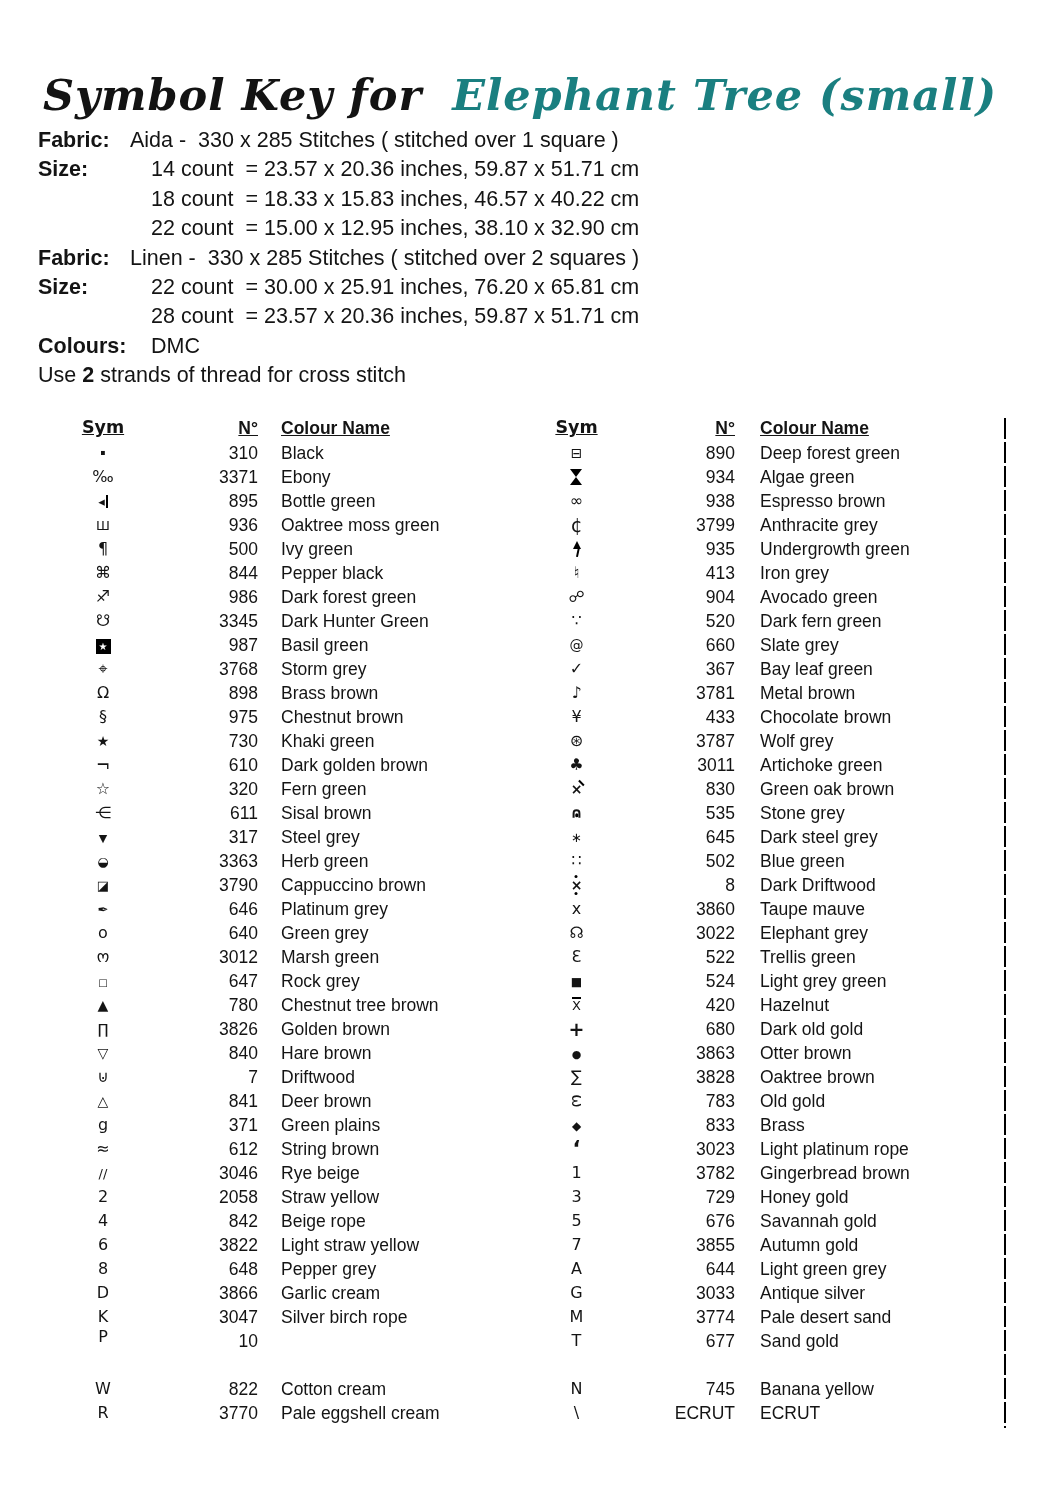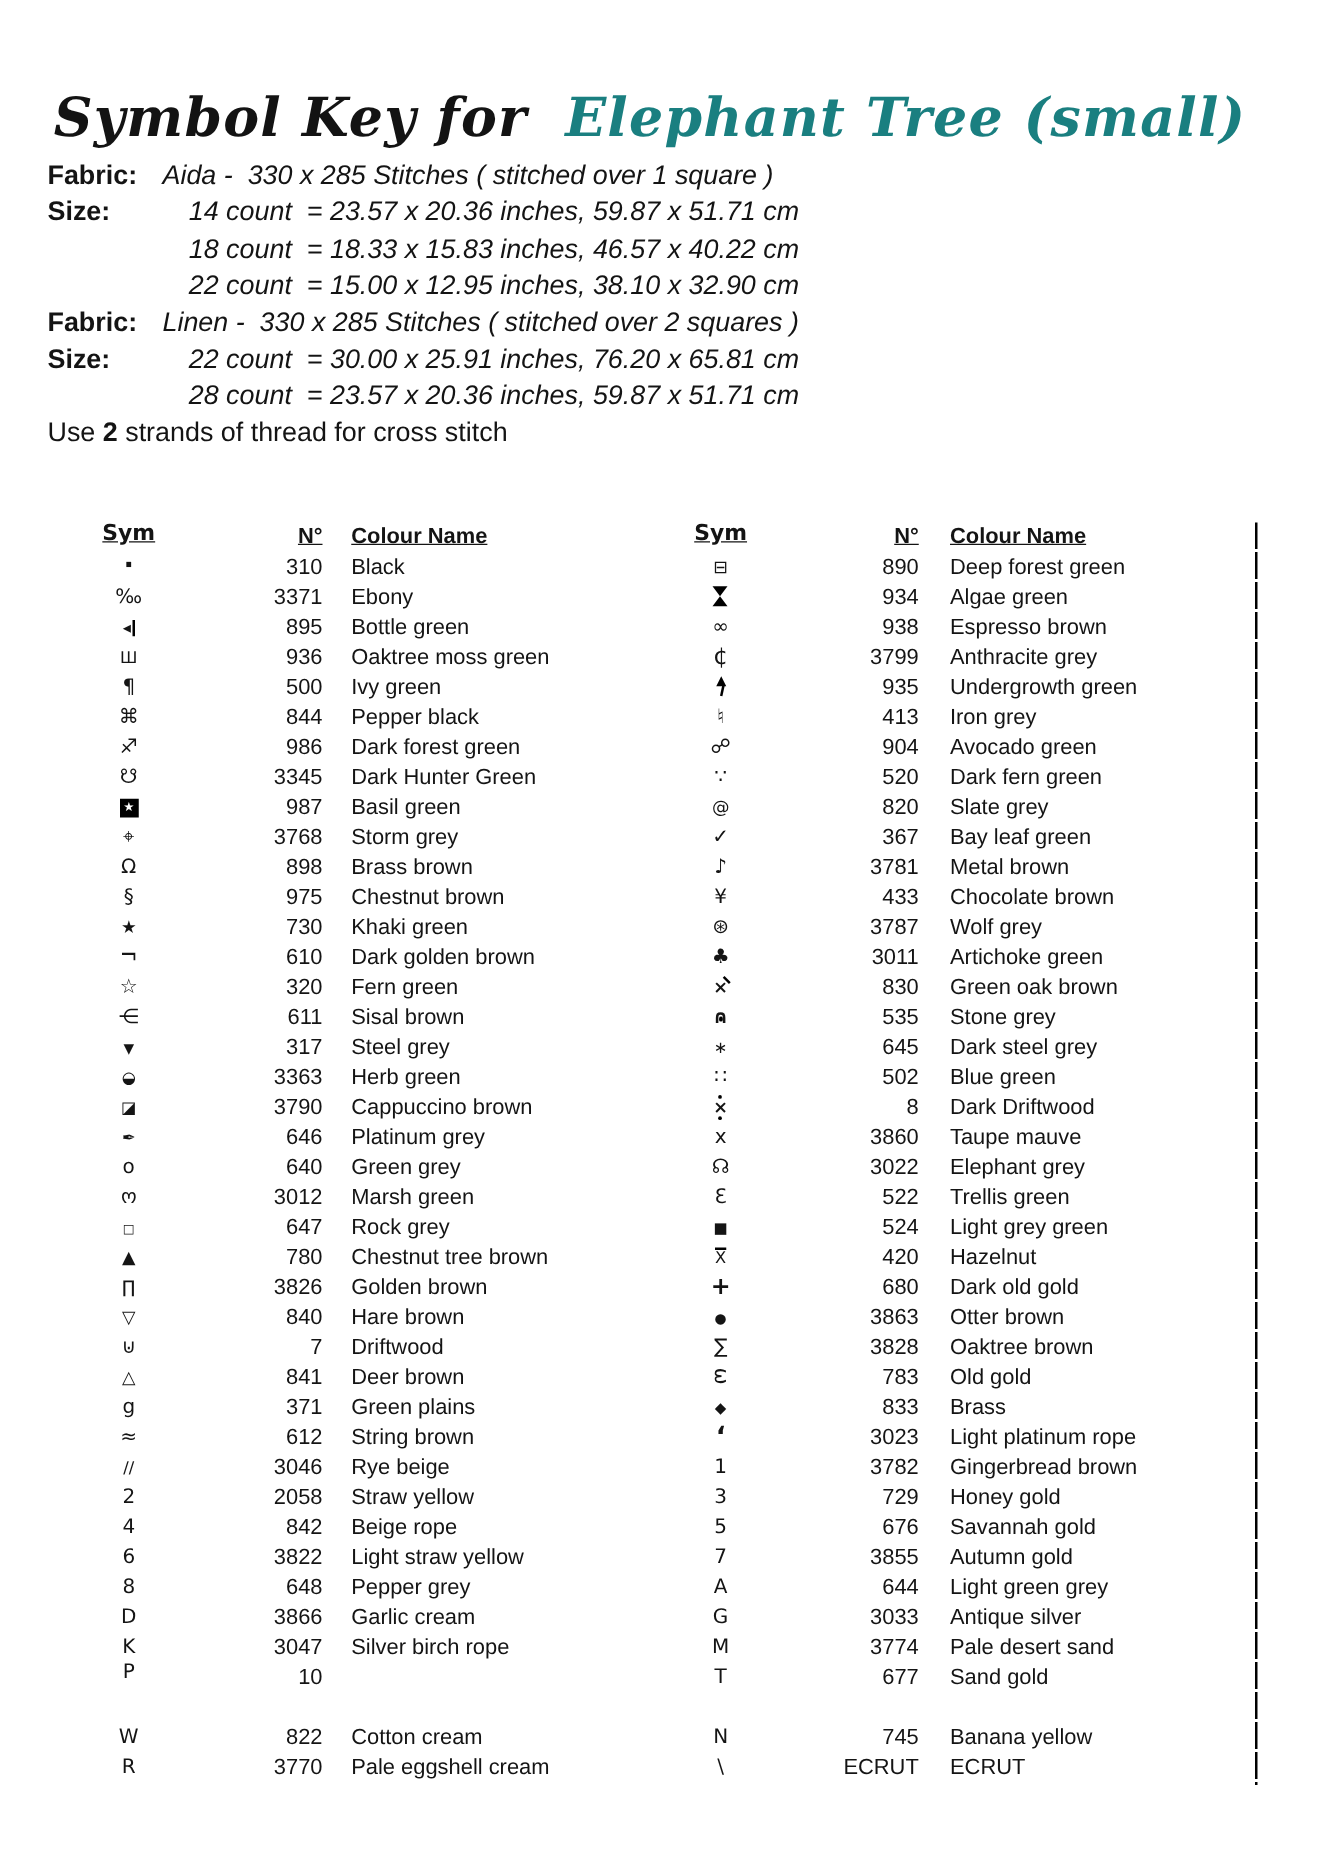--- a/index.html
+++ b/index.html
@@ -8,21 +8,21 @@
   
   .title{position:absolute;top:70px;left:0;width:100%;text-align:center;
          font-family:"DejaVu Serif",serif;font-style:italic;font-weight:bold;font-size:43px;
          letter-spacing:1px;white-space:nowrap;}
   .title .t-black{color:#131313;}
   .title .t-teal{margin-left:14px;}
   
   .specs{position:absolute;top:126px;left:38px;font-size:21.5px;line-height:29.4px;}
   .spec-row{white-space:nowrap;}
   .spec-label{display:inline-block;width:92px;font-weight:bold;}
-  .spec-text{white-space:pre;font-style:italic;}
+  .spec-text{white-space:pre;}
   .spec-row.indent .spec-text{margin-left:21px;}
   .strands{margin-top:0px;}
   .strands b{font-weight:bold;}
   
   .keycol{position:absolute;top:415px;}
   #key-left{left:60px;width:465px;}
   #key-right{left:535px;width:430px;}
   .krow{display:grid;height:24px;align-items:center;}
   #key-left .krow{grid-template-columns:86px 112px 1fr;}
   #key-right .krow{grid-template-columns:83px 117px 1fr;}
@@ -86,20 +86,21 @@
 
   <div class="specs" id="specs-block">
 
     <div class="spec-row"><span class="spec-label">Fabric:</span><span class="spec-text">Aida -  330 x 285 Stitches ( stitched over 1 square )</span></div>
       <div class="spec-row indent"><span class="spec-label">Size:</span><span class="spec-text">14 count  = 23.57 x 20.36 inches, 59.87 x 51.71 cm</span></div>
       <div class="spec-row indent"><span class="spec-label"></span><span class="spec-text">18 count  = 18.33 x 15.83 inches, 46.57 x 40.22 cm</span></div>
       <div class="spec-row indent"><span class="spec-label"></span><span class="spec-text">22 count  = 15.00 x 12.95 inches, 38.10 x 32.90 cm</span></div>
       <div class="spec-row"><span class="spec-label">Fabric:</span><span class="spec-text">Linen -  330 x 285 Stitches ( stitched over 2 squares )</span></div>
       <div class="spec-row indent"><span class="spec-label">Size:</span><span class="spec-text">22 count  = 30.00 x 25.91 inches, 76.20 x 65.81 cm</span></div>
       <div class="spec-row indent"><span class="spec-label"></span><span class="spec-text">28 count  = 23.57 x 20.36 inches, 59.87 x 51.71 cm</span></div>
+      <div class="spec-row indent"><span class="spec-label">Colours:</span><span class="spec-text">DMC</span></div>
       <div class="spec-row strands">
       <span>Use </span><b>2</b><span> strands of thread for cross stitch</span>
     </div>
   </div>
 
   <div class="keycol" id="key-left">
       <div class="krow head">
         <span class="c-sym">Sym</span>
         <span class="c-num">N°</span>
         <span class="c-name">Colour Name</span>
@@ -345,21 +346,21 @@
         <span class="c-num">904</span>
         <span class="c-name">Avocado green</span>
       </div>
       <div class="krow">
         <span class="c-sym"><span>∵</span></span>
         <span class="c-num">520</span>
         <span class="c-name">Dark fern green</span>
       </div>
       <div class="krow">
         <span class="c-sym"><span class="sym-sm14">@</span></span>
-        <span class="c-num">820</span>
+        <span class="c-num">660</span>
         <span class="c-name">Slate grey</span>
       </div>
       <div class="krow">
         <span class="c-sym"><span>✓</span></span>
         <span class="c-num">367</span>
         <span class="c-name">Bay leaf green</span>
       </div>
       <div class="krow">
         <span class="c-sym"><span>♪</span></span>
         <span class="c-num">3781</span>

